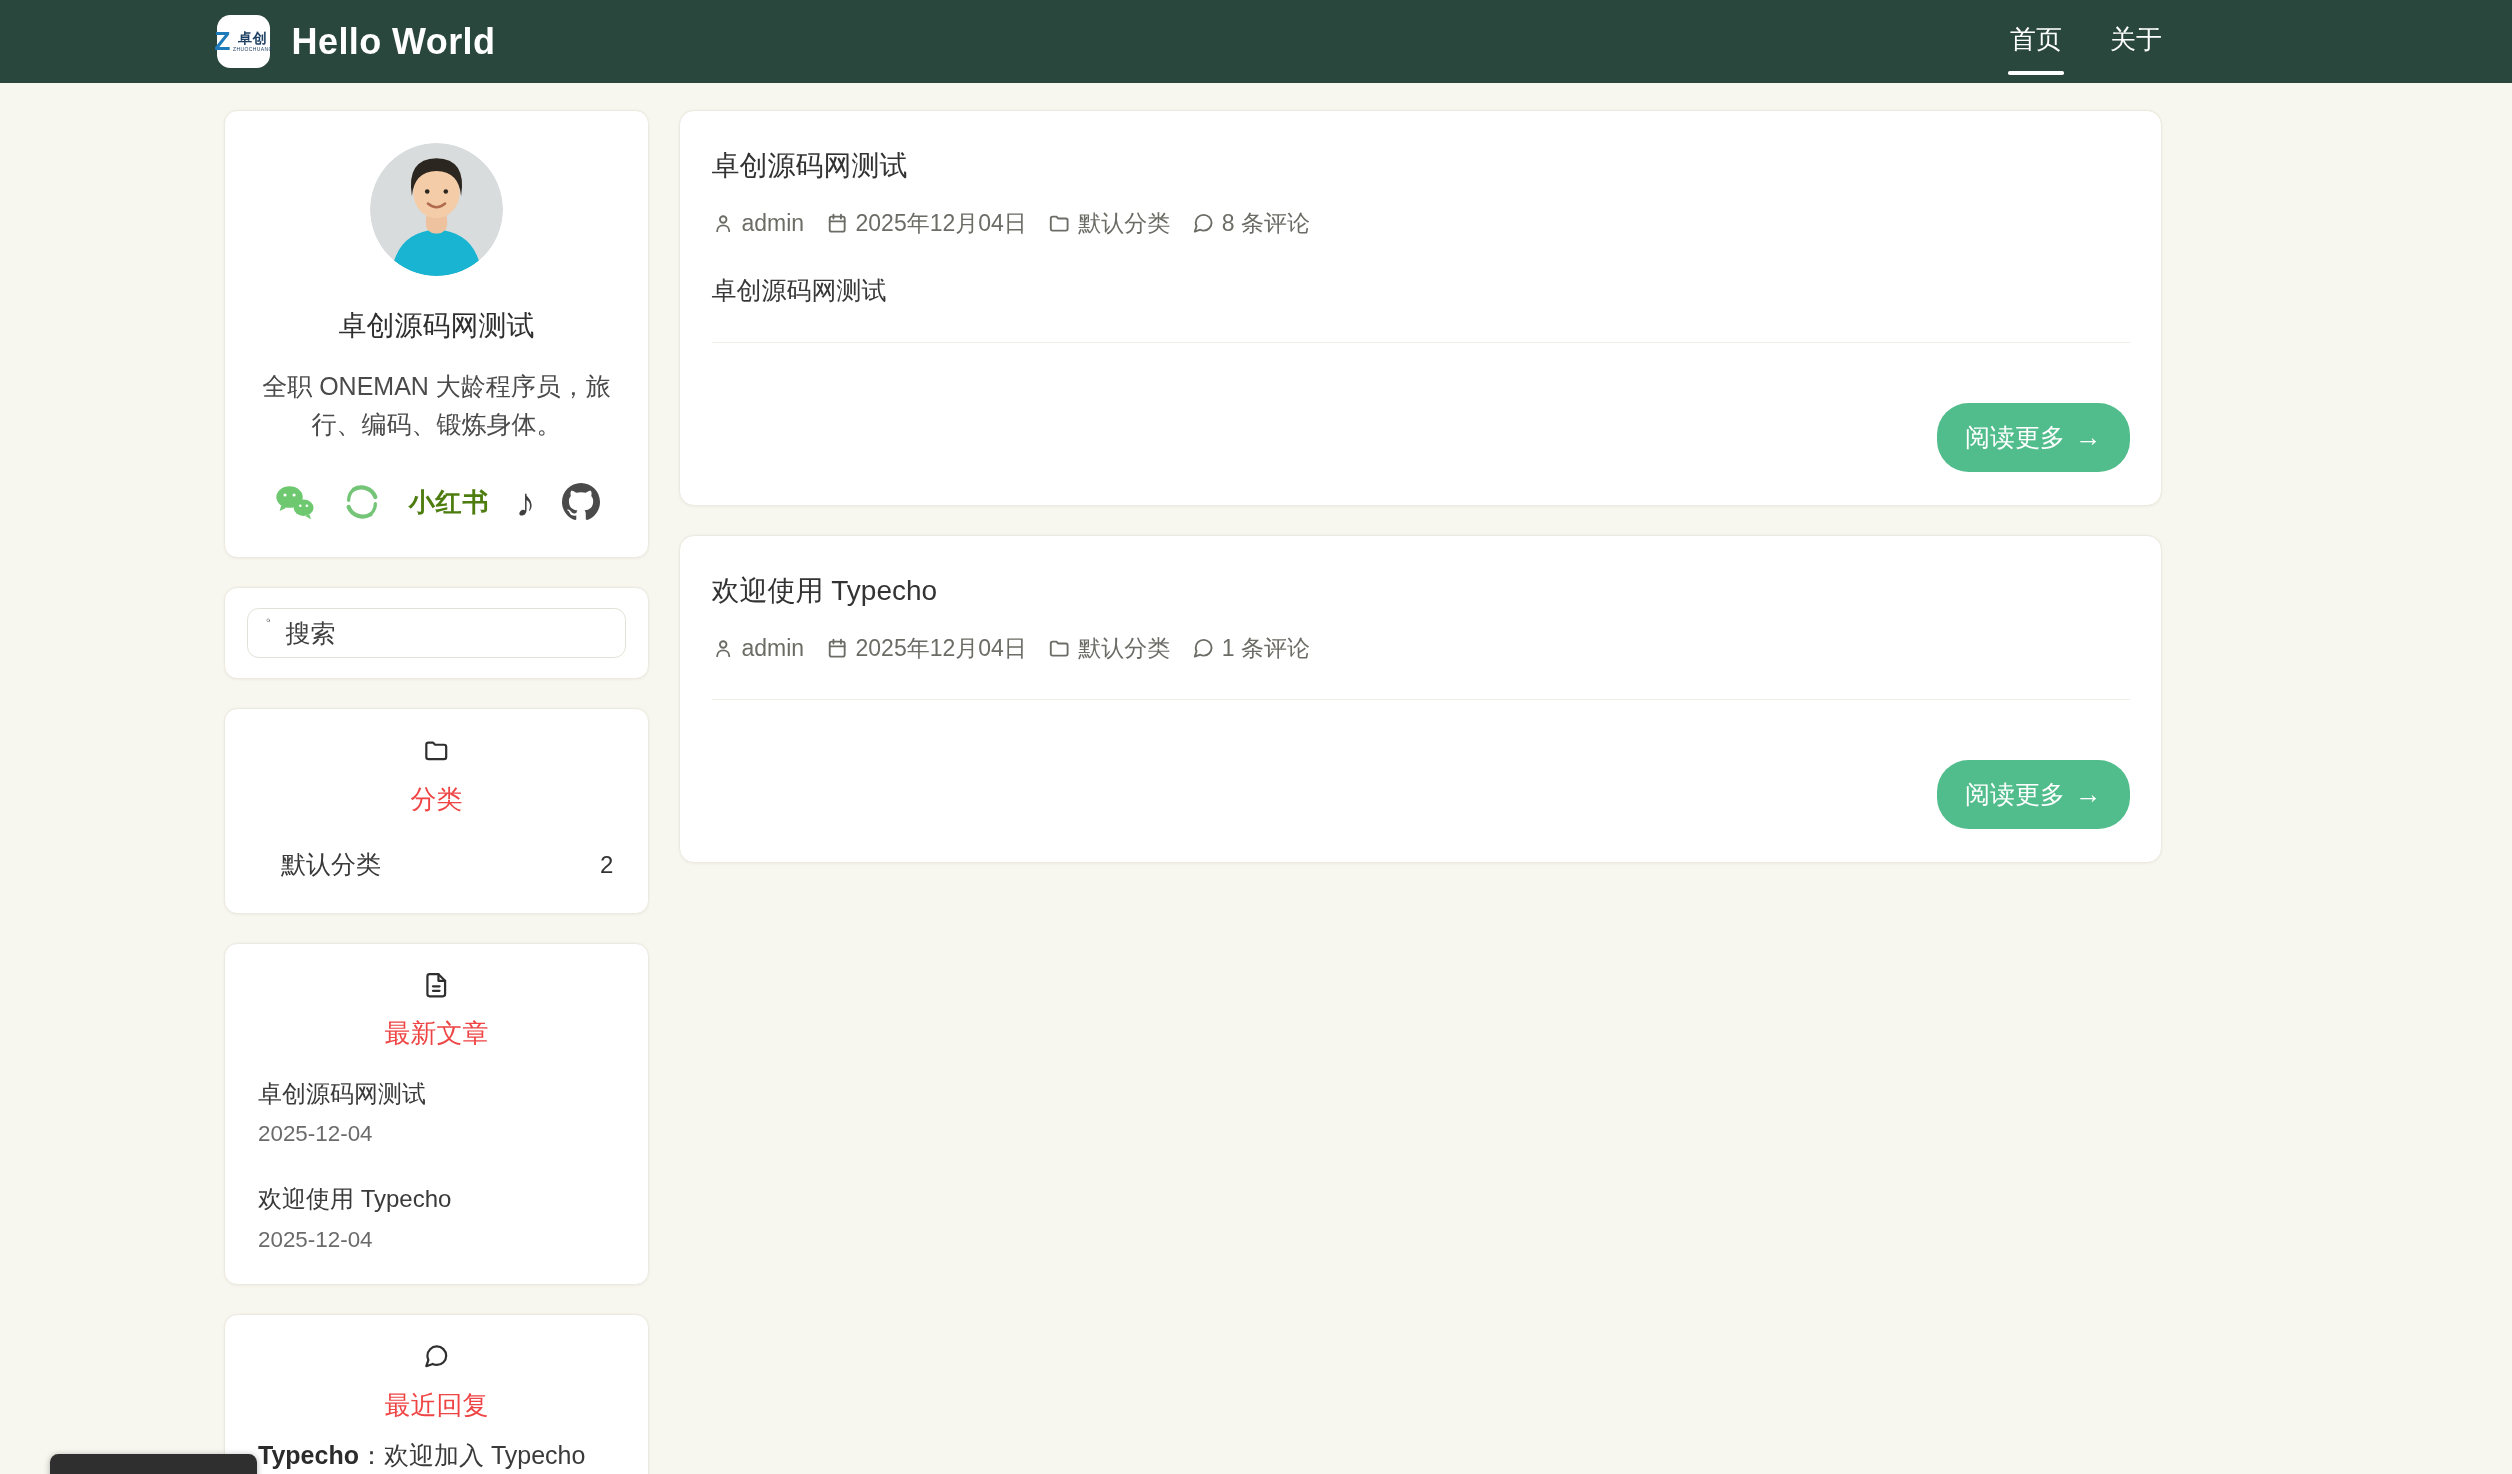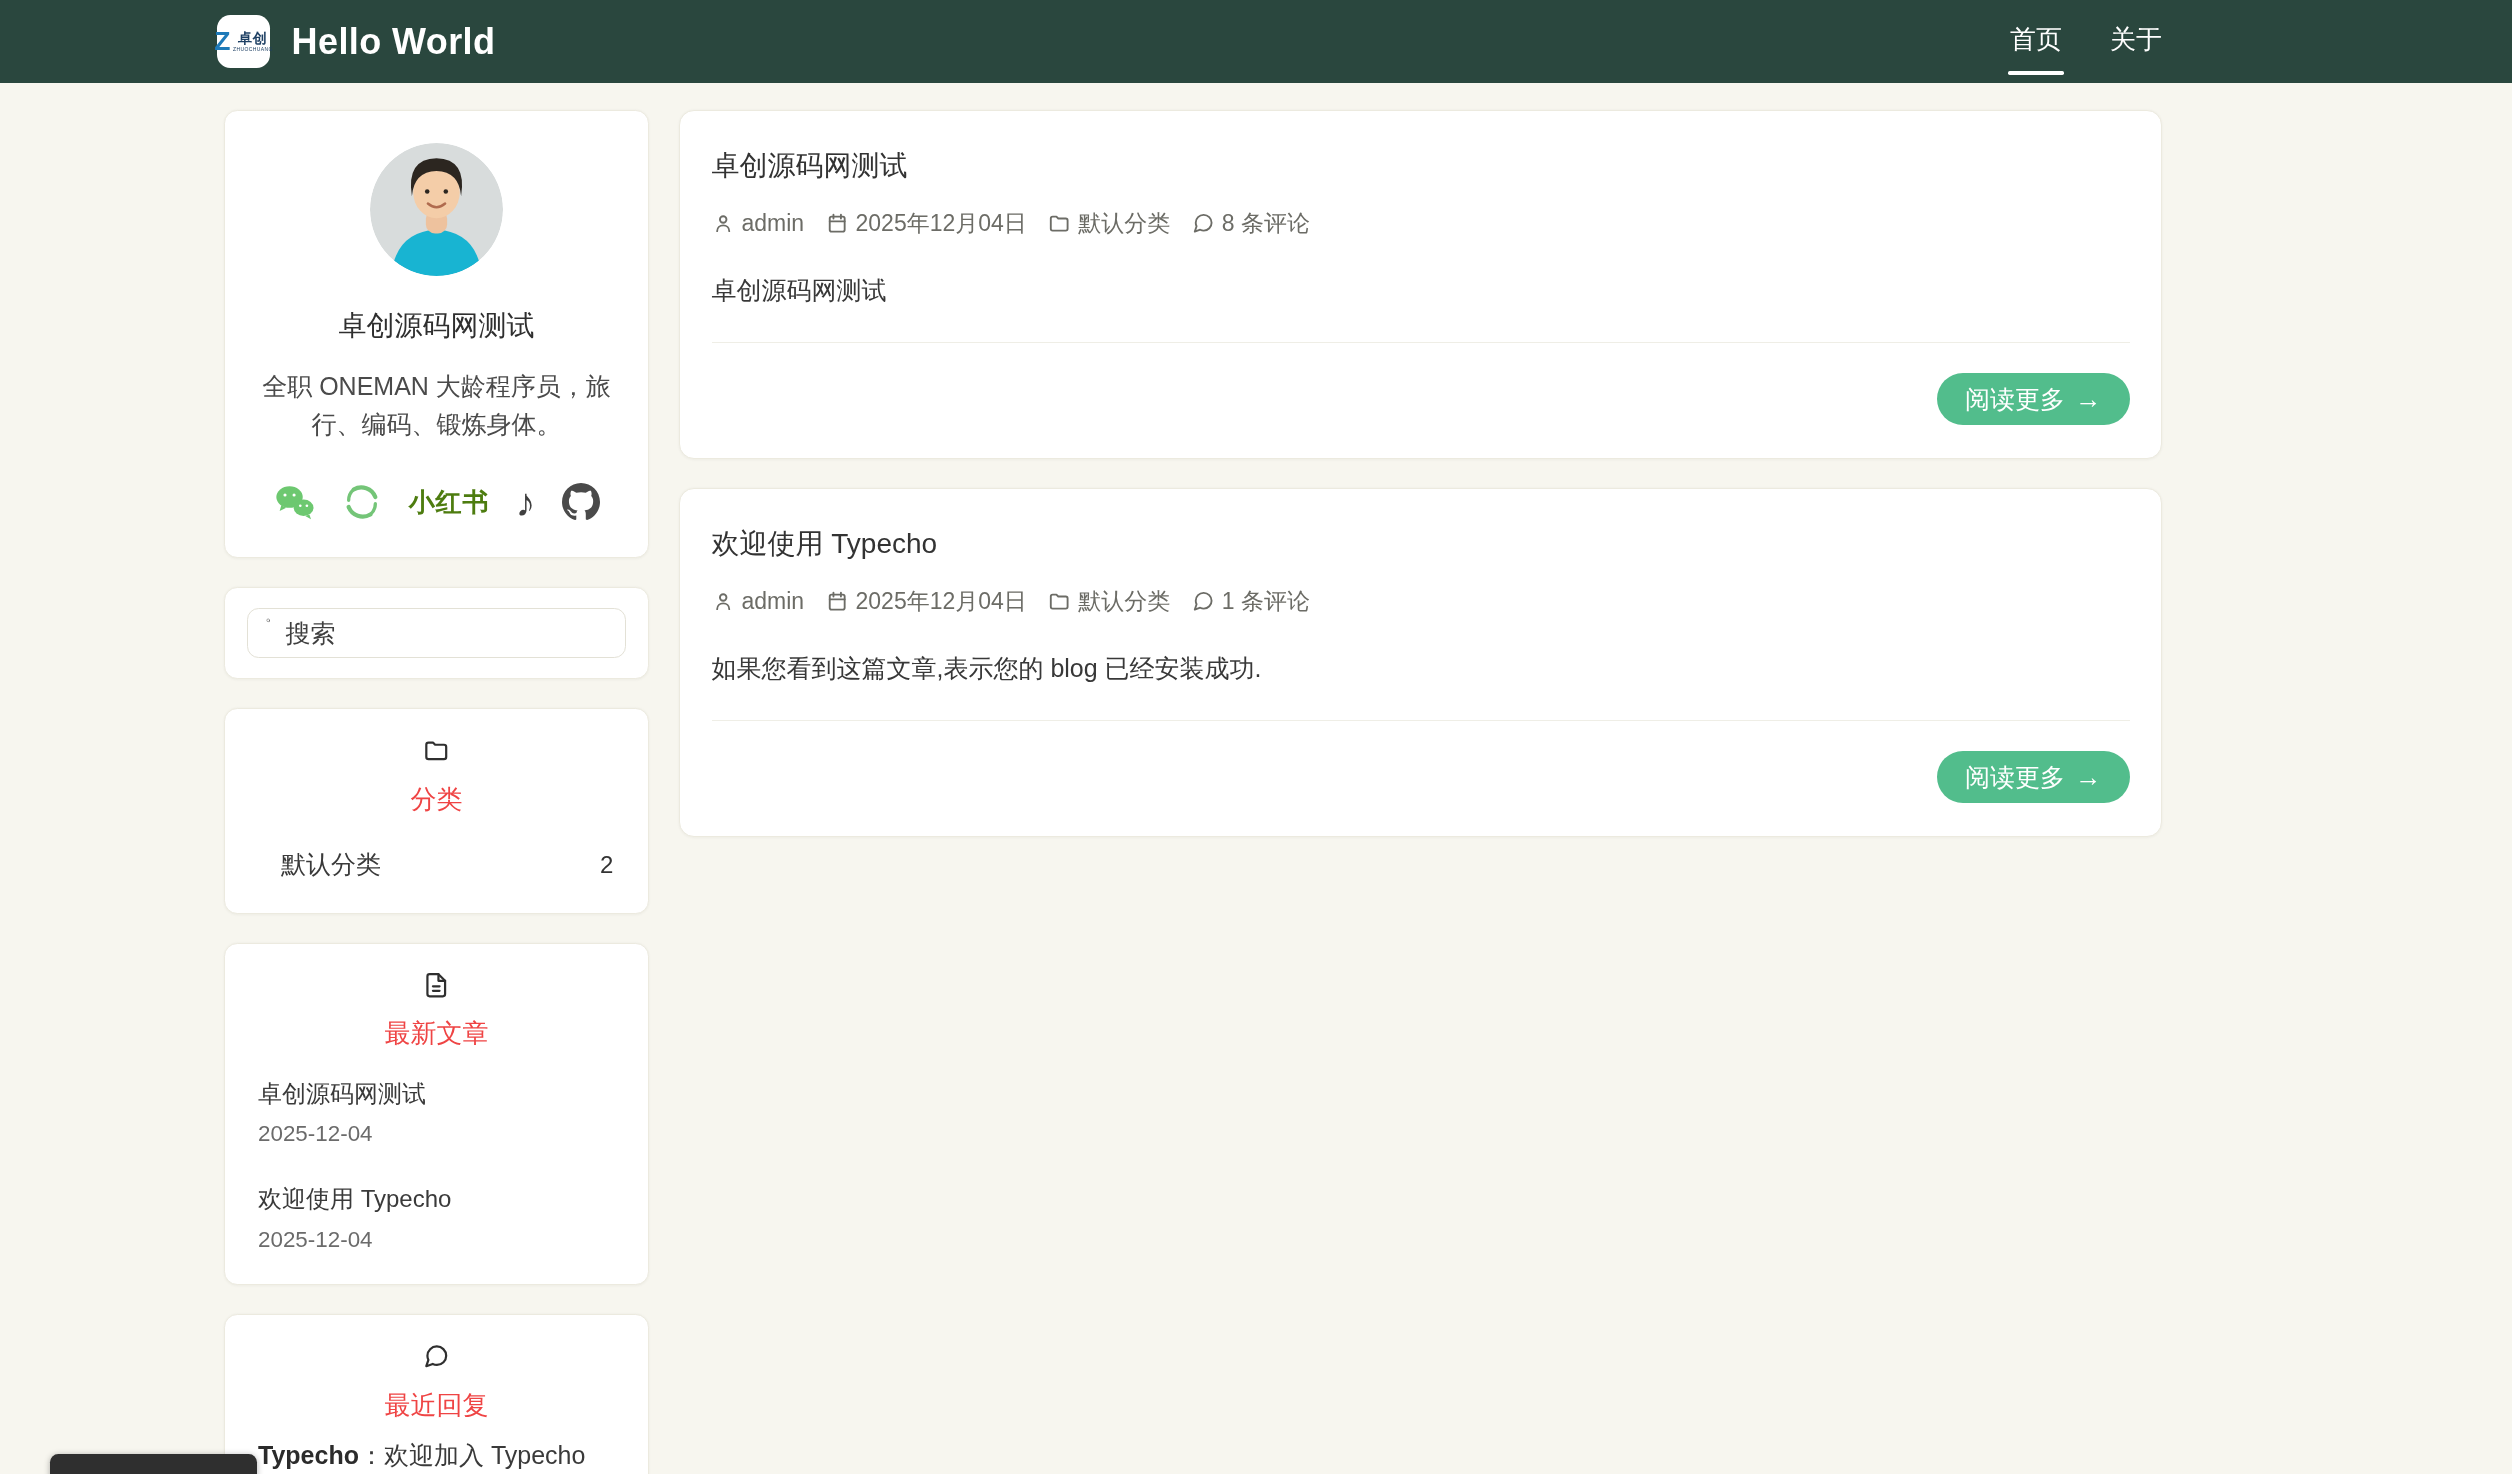--- a/index.html
+++ b/index.html
@@ -104,21 +104,21 @@
   .post-title { font-size:28px; font-weight:500; color:#333; cursor:pointer; }
   .post-meta { display:flex; align-items:center; gap:21.6px; margin-top:23px; }
   .meta-item { display:flex; align-items:center; gap:7.5px; font-size:23px; color:#6c6c66; }
   .post-excerpt { margin-top:35px; font-size:25px; color:#383838; }
   .post-divider { border:none; border-top:1.7px solid #efeee6; margin-top:35px; }
   .post-footer { display:flex; justify-content:flex-end; margin-top:30px; }
   .read-more-btn {
     display:flex; align-items:center; gap:10px;
     background:#52bd8c; color:#ffffff; border:none; cursor:pointer;
     font-size:25px; font-family:inherit;
-    height:52px; padding:0 28px; border-radius:31.5px;
+    height:69px; padding:0 28px; border-radius:31.5px;margin-top:30px;
   }
   .read-more-btn .arrow { font-size:26.5px; line-height:1; }
 
   
   .bottom-toast {
     position:fixed; left:50px; bottom:-18px; width:207px; height:38px;
     background:#2f2f2f; border-radius:8.3px; z-index:50;
     box-shadow:0 1.7px 6.6px rgba(0,0,0,.3);
   }
 
@@ -337,21 +337,20 @@
             </svg>
           <span>默认分类</span>
         </span>
         <span class="meta-item">
           <svg class="icon" width="22.4" height="22.4" viewBox="0 0 24 24">
               <path d="M21 11.5a8.38 8.38 0 0 1-8.4 8.4 8.5 8.5 0 0 1-3.8-.9L3 21l1.9-5.7a8.38 8.38 0 0 1-.9-3.8 8.48 8.48 0 0 1 8.4-8.4 8.48 8.48 0 0 1 8.6 8.4z"></path>
             </svg>
           <span>1 条评论</span>
         </span>
       </div>
-      <p class="post-excerpt">如果您看到这篇文章,表示您的 blog 已经安装成功.</p>
       <hr class="post-divider">
       <div class="post-footer">
         <button class="read-more-btn">
           <span>阅读更多</span>
           <span class="arrow">→</span>
         </button>
       </div>
     </article>
 
   </main>

